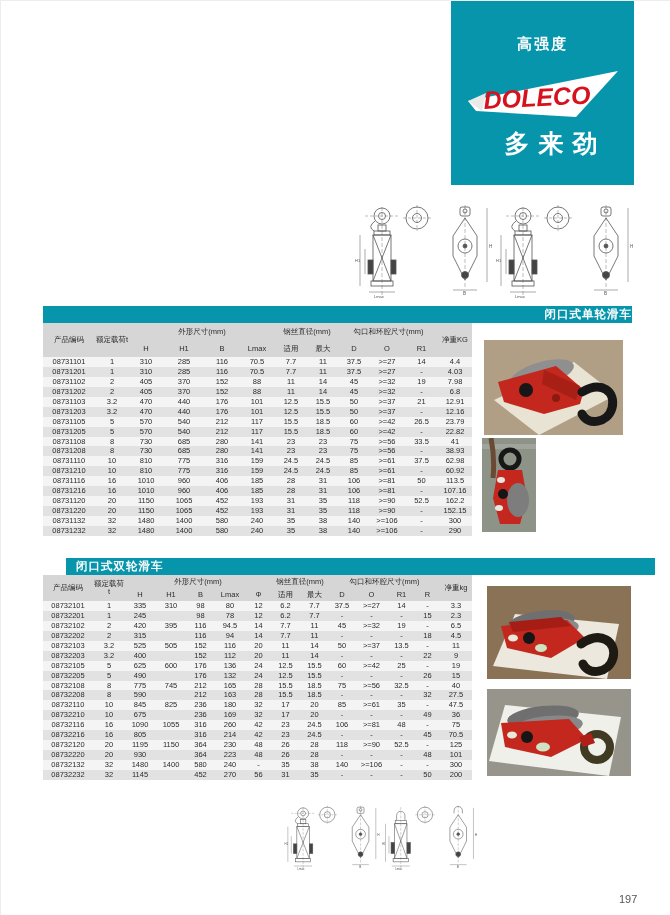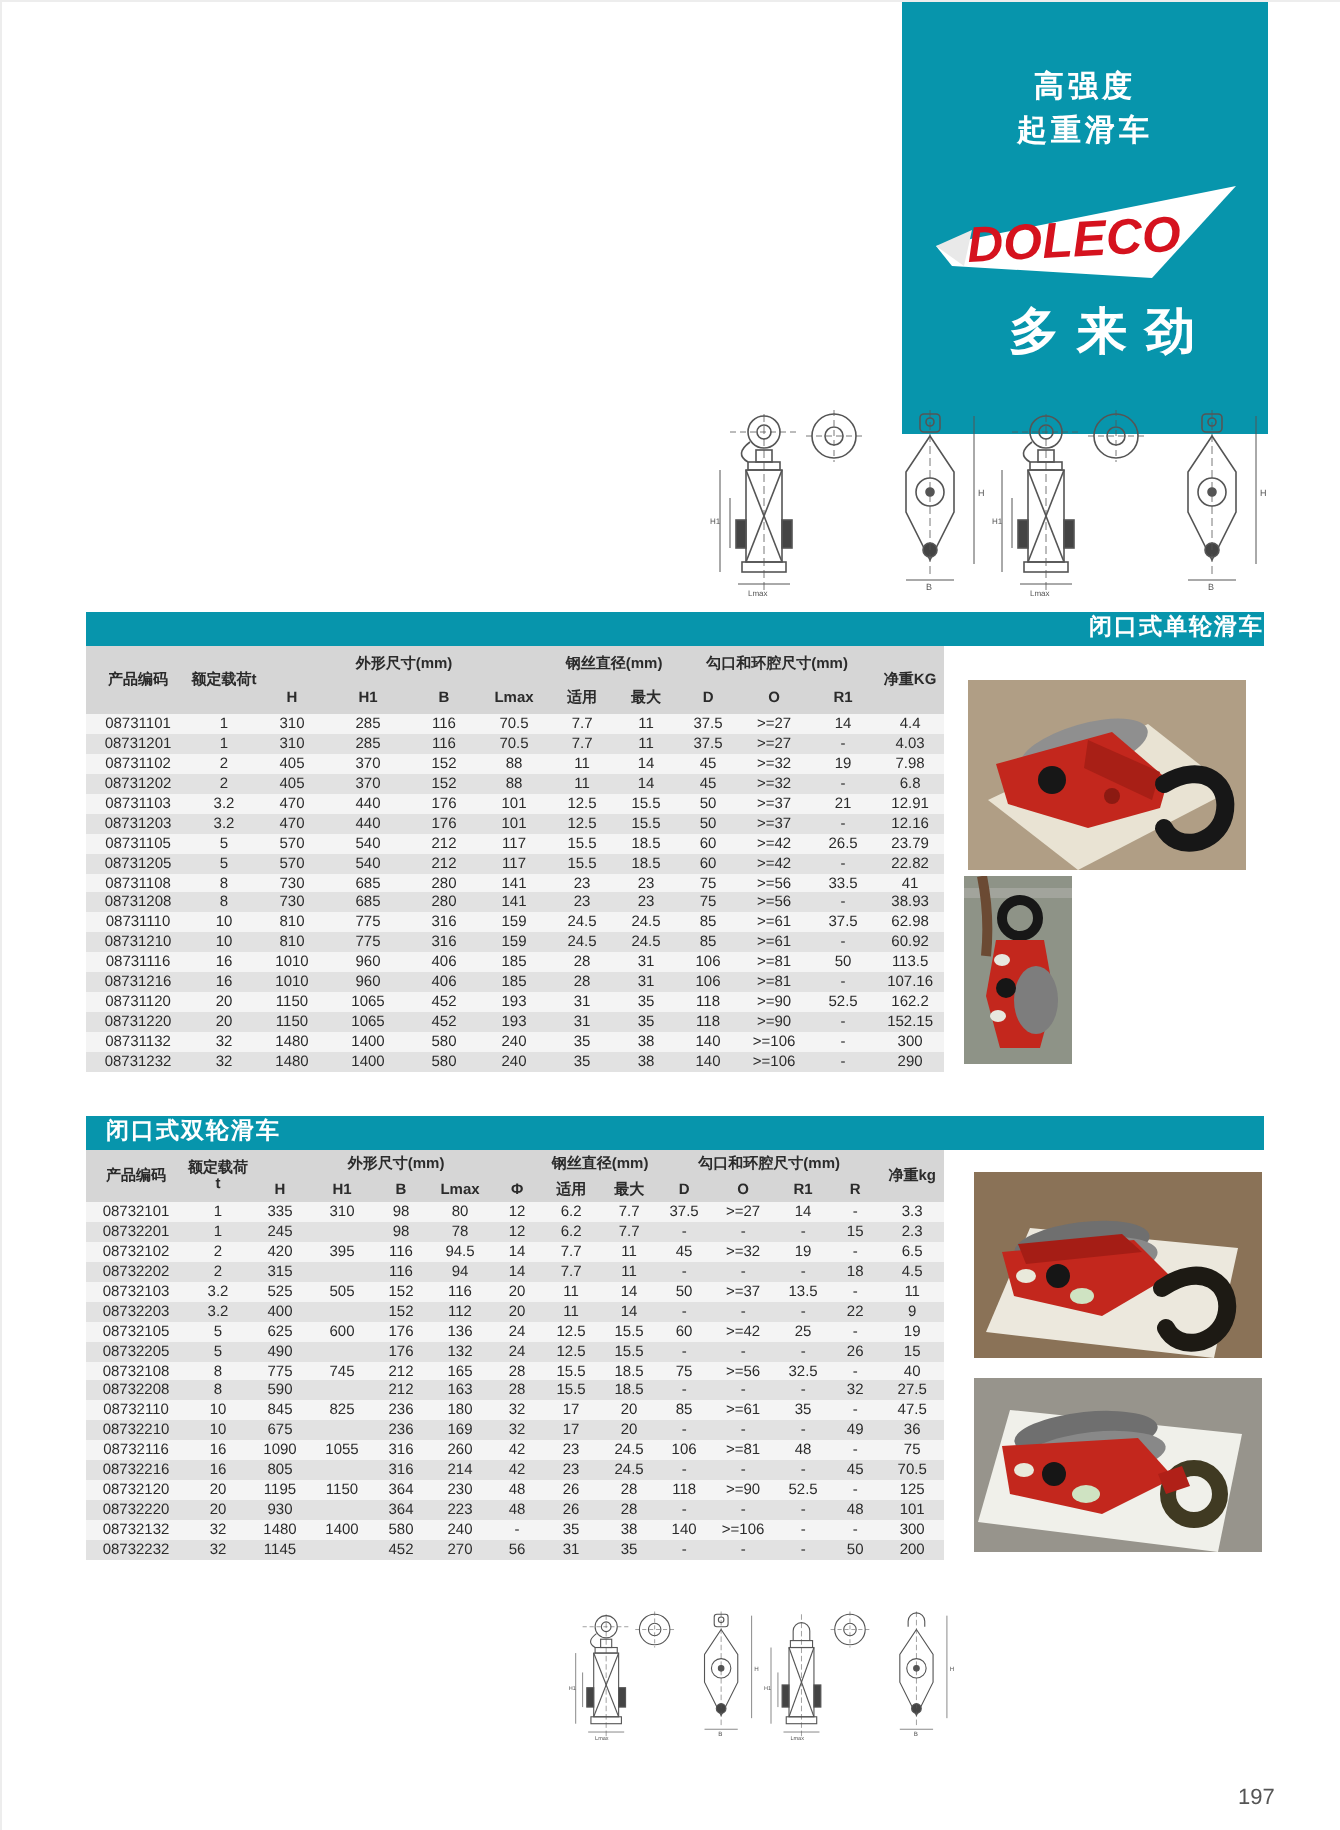--- a/index.html
+++ b/index.html
@@ -1,34 +1,34 @@
 <!DOCTYPE html>
 <html><head>
 <meta charset="utf-8">
 <style>
   html,body{margin:0;padding:0;background:#fff;}
   .page{position:relative;width:670px;height:915px;background:#ffffff;border:1px solid #ededed;
         font-family:"Liberation Sans","DejaVu Sans",sans-serif;overflow:hidden;}
 
   
-  .banner{position:absolute;left:450px;top:0;width:183px;height:216px;background:#0795AC;color:#fff;text-align:center;}
+  .banner{position:absolute;left:450px;top:0;width:183px;height:184px;background:#0795AC;color:#fff;text-align:center;}
   .banner .b-line{font-size:15px;font-weight:600;letter-spacing:2px;line-height:22px;}
   .banner .b-line1{margin-top:32px;}
   .logo-svg{display:block;margin:12px auto 0 auto;}
   .brand-cn{font-size:25px;font-weight:bold;letter-spacing:9px;margin-top:2px;padding-left:26px;}
 
   
   .sec-title{position:absolute;left:42px;width:589px;height:17px;background:#0795AC;color:#fff;
              font-size:11.5px;font-weight:bold;line-height:17px;padding-left:10px;box-sizing:border-box;letter-spacing:1px;}
-  .sec1{top:305px;text-align:right;} .sec2{top:557px;}
+  .sec1{top:305px;text-align:right;} .sec2{top:557px;margin-left:23px;}
 
   
   table.spec{position:absolute;left:42px;width:429px;border-collapse:collapse;table-layout:fixed;
              font-size:7.5px;color:#2b2b2b;}
-  table.spec th{background:#d6d6d6;font-weight:bold;text-align:center;padding:0;line-height:1.1;margin-top:40px;}
+  table.spec th{background:#d6d6d6;font-weight:normal;text-align:center;padding:0;line-height:1.1;margin-top:40px;}
   table.spec td{text-align:center;padding:0;height:9.94px;line-height:9.94px;white-space:nowrap;overflow:hidden;}
   table.spec tbody tr:nth-child(odd){background:#f4f4f4;}
   table.spec tbody tr:nth-child(even){background:#e2e2e2;}
   .t1{top:322px;} .t1 .hr1 th{height:18px;} .t1 .hr2 th{height:16px;}
   .t2{top:574px;} .t2 .hr1 th{height:14px;} .t2 .hr2 th{height:12px;}
 
   
   .draw-top{position:absolute;left:352px;top:197px;}
   .draw-bottom{position:absolute;left:282px;top:788px;}
 
@@ -41,21 +41,20 @@
 
   .page-num{position:absolute;left:618px;top:875px;font-size:11px;color:#555;margin-top:17px;}
 </style>
 </head>
 <body>
 
 <div class="page">
 
   <div class="banner">
     <div class="b-line b-line1">高强度</div>
-    <div class="b-line">起重滑车</div>
     <svg class="logo-svg" width="158" height="58" viewBox="0 0 158 58">
       <polygon points="4,34 154,4 112,50 12,44" fill="#ffffff"></polygon>
       <polygon points="4,34 22,26 18,44" fill="#e9e9e9"></polygon>
       <text x="20" y="42" font-size="25" font-weight="bold" font-style="italic" fill="#D5121E" transform="rotate(-3 20 42)">DOLECO</text>
     </svg>
     <div class="brand-cn">多来劲</div>
   </div>
 
   <svg width="0" height="0" style="position:absolute">
     <defs>

